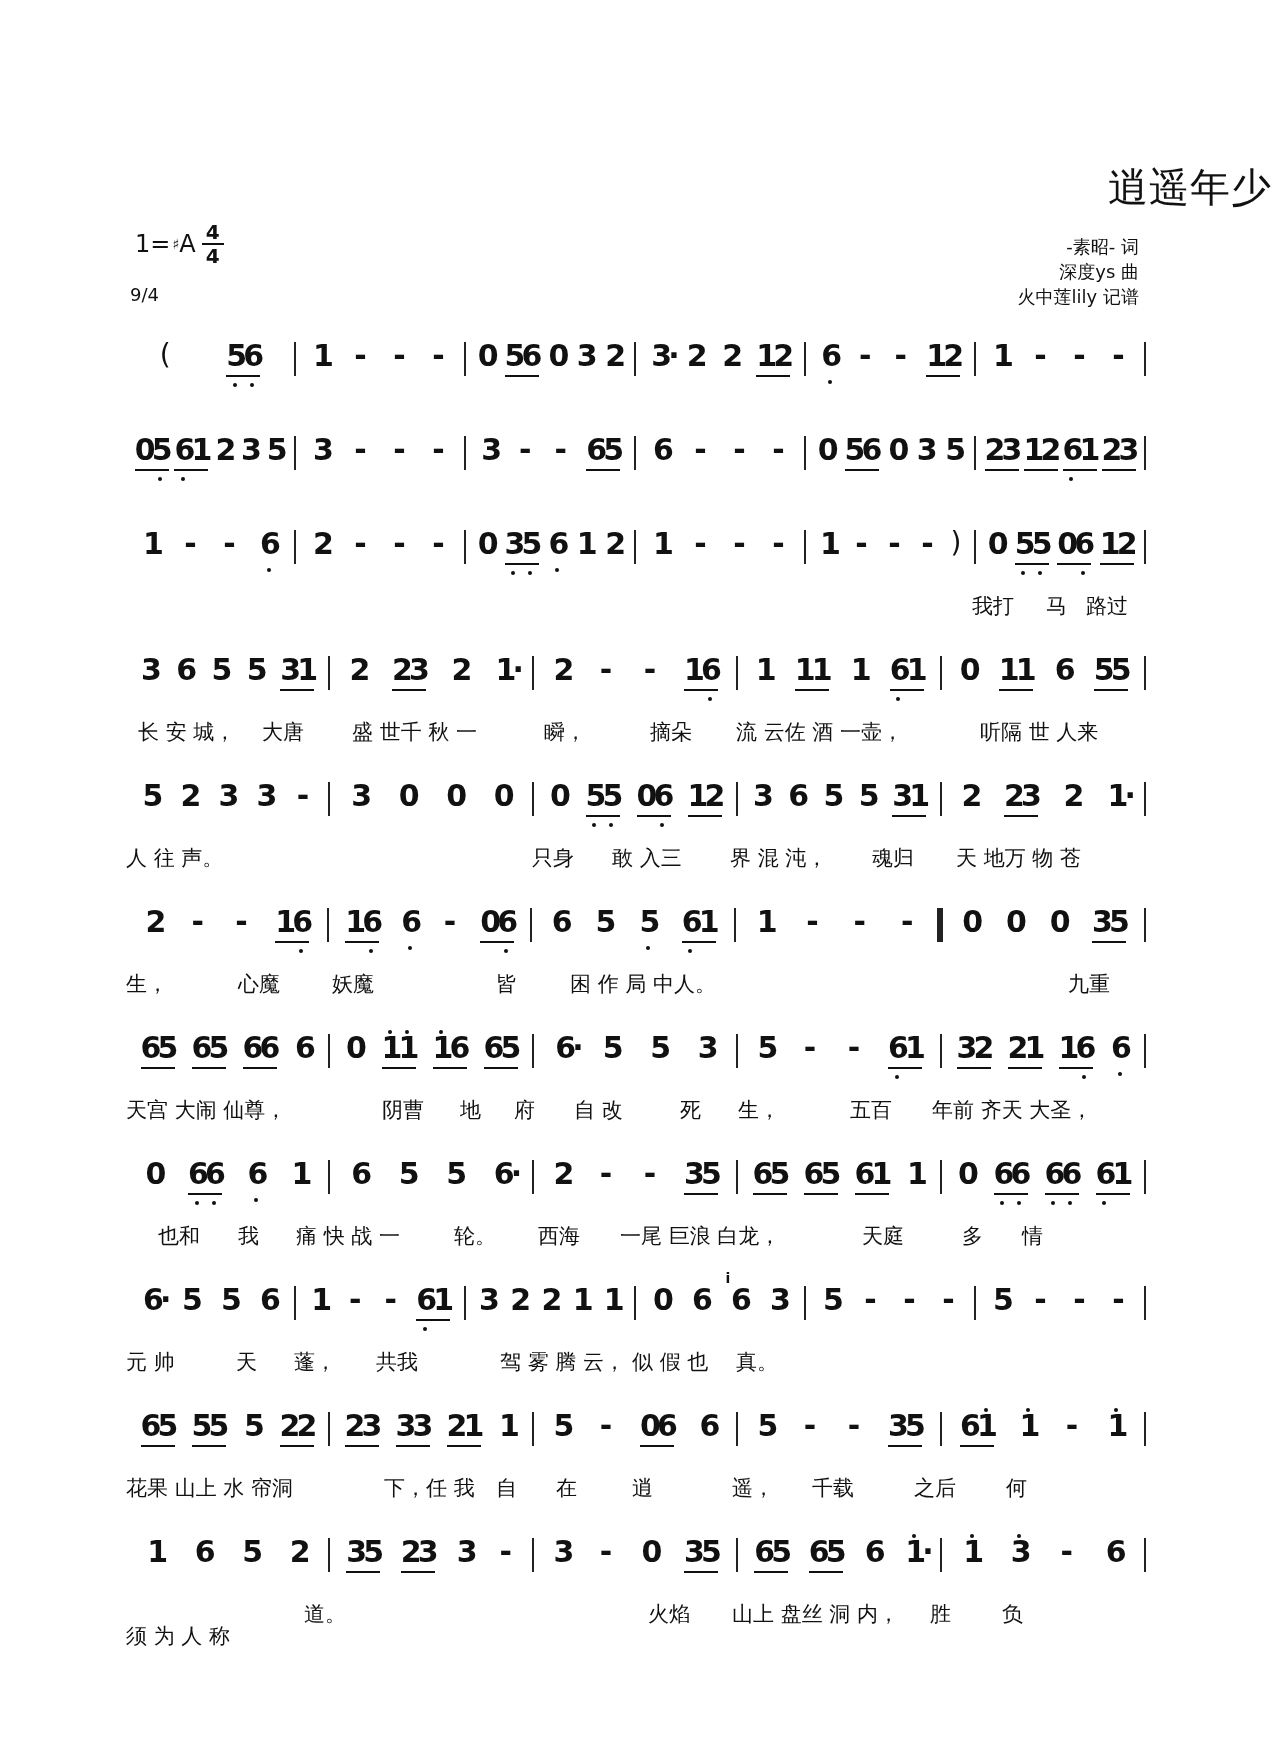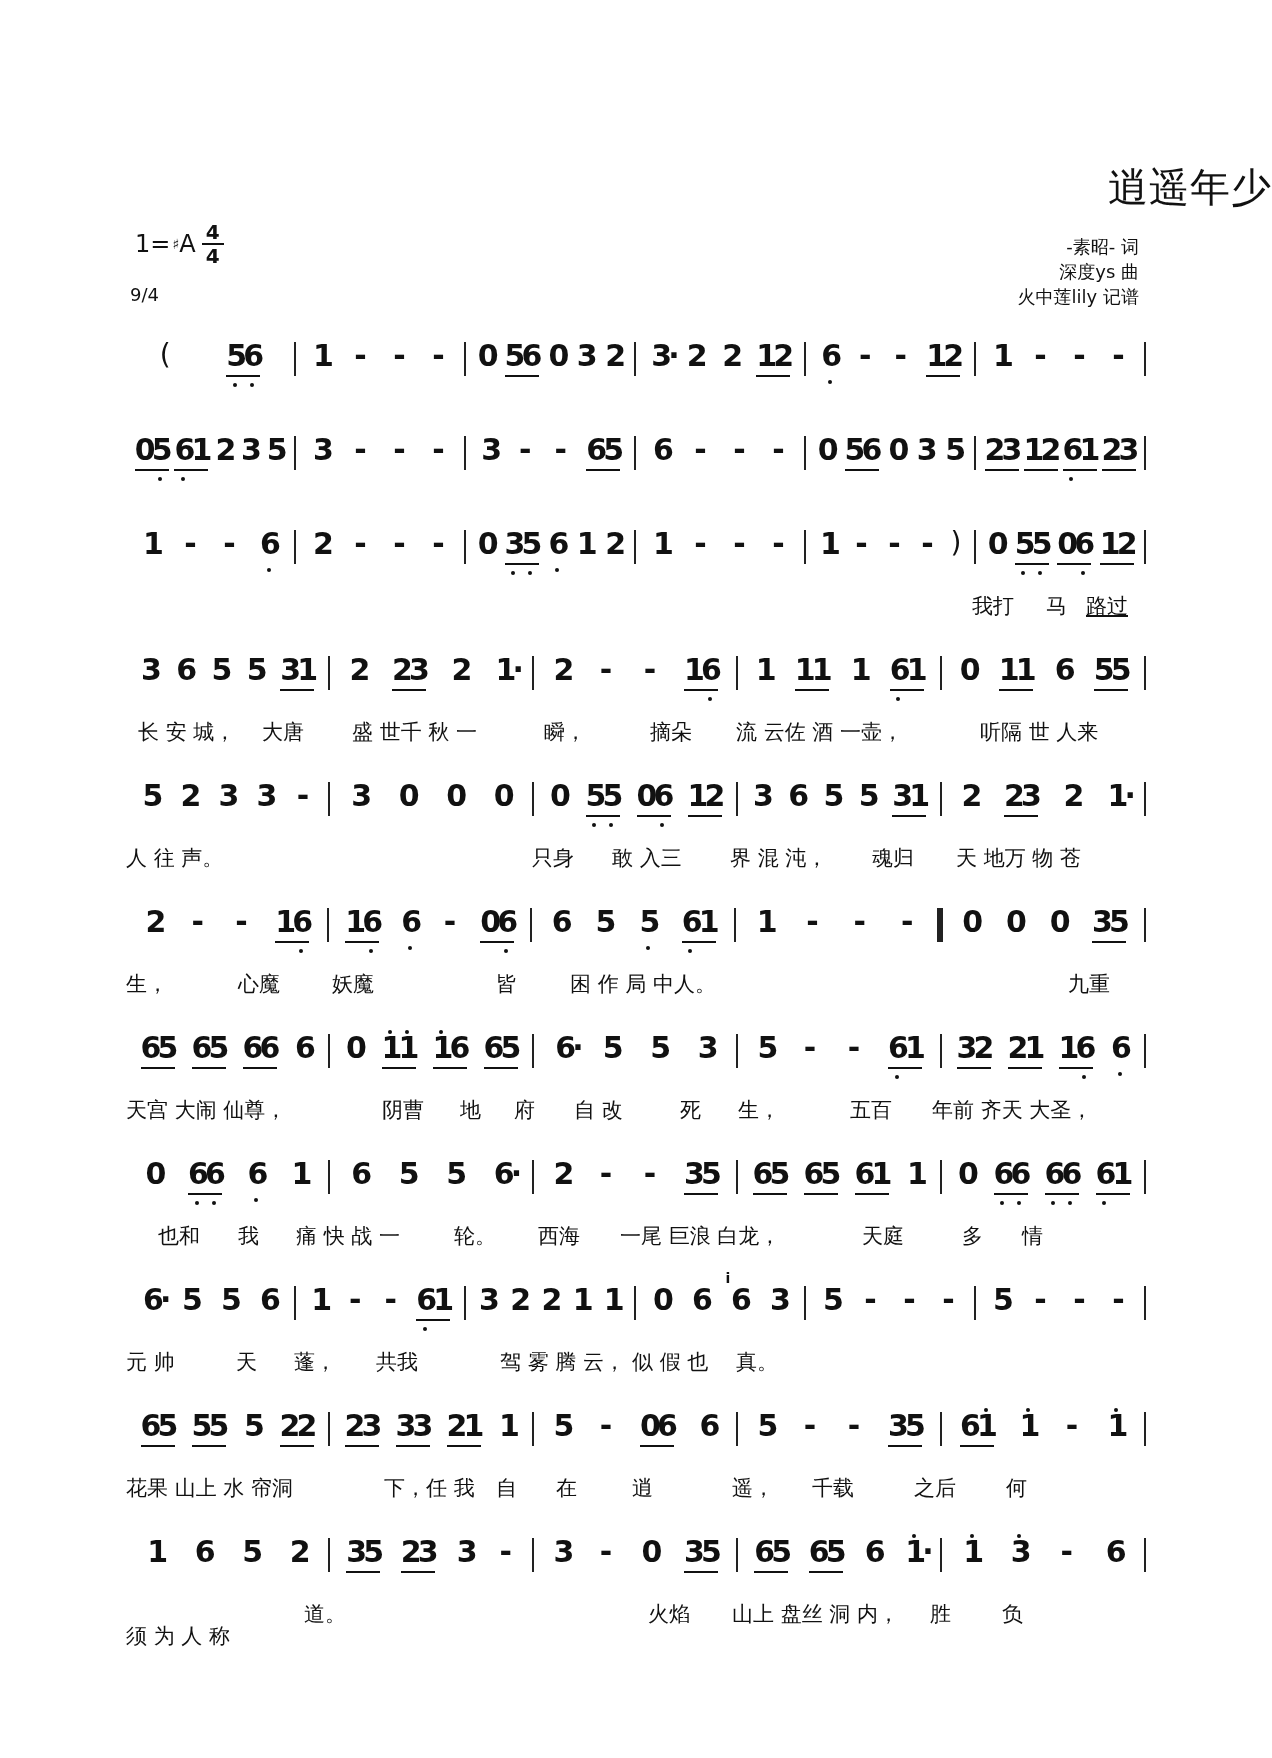--- a/index.html
+++ b/index.html
@@ -453,21 +453,21 @@
               <span class="d">1</span>
               <span class="d">2</span>
             </span>
           </span>
         </div>
         <span class="bar-line"></span>
       </div>
       <div class="lyrics">
         <span class="lyr" style="left: 846px;">我打</span>
         <span class="lyr" style="left: 920px;">马</span>
-        <span class="lyr" style="left: 960px; text-decoration: underline;">路过</span>
+        <span class="lyr" style="left: 960px;">路过</span>
       </div>
     </div>
     <div class="row" style="top: 652px;">
       <div class="notes">
         <div class="measure">
           <span class="tok">
             <span class="digits">
               <span class="d">3</span>
             </span>
           </span>

